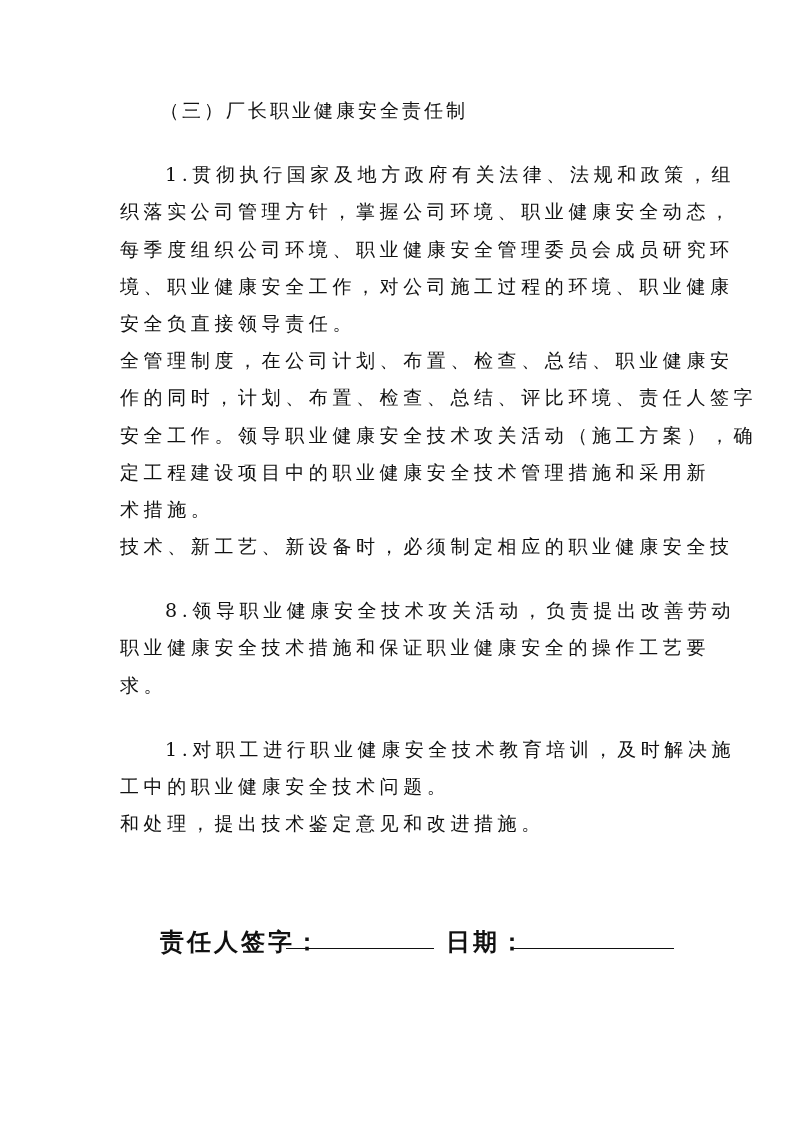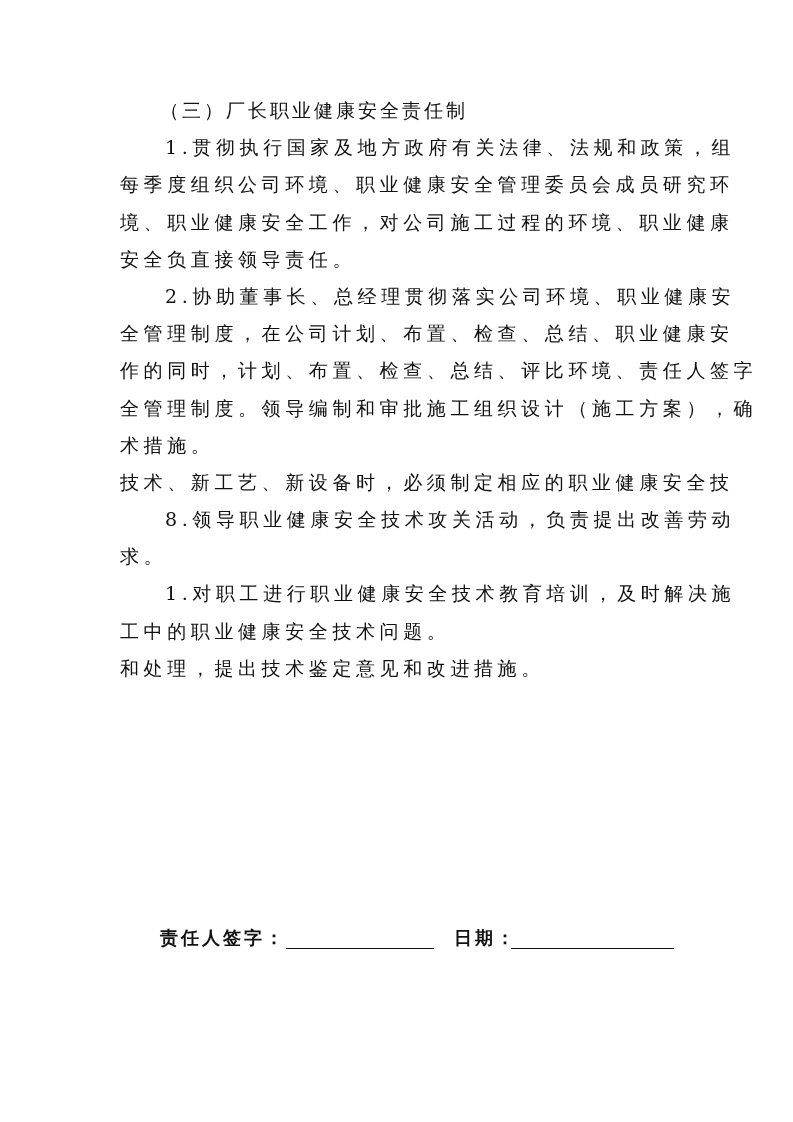--- a/index.html
+++ b/index.html
@@ -4,50 +4,52 @@
 <style>
   html, body { margin: 0; padding: 0; background: #ffffff; }
   body { width: 793px; height: 1122px; position: relative; overflow: hidden; }
   .page {
     position: absolute; left: 120px; top: 92px; width: 556px;
     font-family: "DejaVu Serif", "Liberation Serif", serif;
     font-size: 19px; color: #111111;
     line-height: 37.2px;
   }
   .line { white-space: nowrap; letter-spacing: 4.6px; height: 37.2px; }
-  .indent { padding-left: 45px; }
+  .indent { padding-left: 45px; margin-top: 27px; }
   .title { padding-left: 40px; letter-spacing: 3px; }
   .sign-row {
     position: absolute; left: 160px; top: 922px; width: 520px; height: 40px;
     font-family: "DejaVu Sans", "Liberation Sans", sans-serif;
-    font-weight: bold; font-size: 18px; color: #111111; text-align: center;
+    font-weight: bold; font-size: 24px; color: #111111; text-align: center;
   }
   .sign-label { position: absolute; top: 4px; letter-spacing: 3px; white-space: nowrap; }
   .blank { position: absolute; top: 26px; border-bottom: 1.2px solid #111; height: 0; }
 </style>
 </head>
 <body>
 
 <div class="page">
   <div class="line title">（三）厂长职业健康安全责任制</div>
   <div class="line indent">1.贯彻执行国家及地方政府有关法律、法规和政策，组</div>
+  <div class="line">织落实公司管理方针，掌握公司环境、职业健康安全动态，</div>
   <div class="line">每季度组织公司环境、职业健康安全管理委员会成员研究环</div>
   <div class="line">境、职业健康安全工作，对公司施工过程的环境、职业健康</div>
   <div class="line">安全负直接领导责任。</div>
-  <div class="line indent">2.协助董事长、总经理贯彻落实公司环境、职业健康安</div>
   <div class="line">全管理制度，在公司计划、布置、检查、总结、职业健康安</div>
   <div class="line">作的同时，计划、布置、检查、总结、评比环境、责任人签字</div>
-  <div class="line">全管理制度。领导编制和审批施工组织设计（施工方案），确</div>
+  <div class="line">安全工作。领导职业健康安全技术攻关活动（施工方案），确</div>
+  <div class="line">定工程建设项目中的职业健康安全技术管理措施和采用新</div>
   <div class="line">术措施。</div>
   <div class="line">技术、新工艺、新设备时，必须制定相应的职业健康安全技</div>
   <div class="line indent">8.领导职业健康安全技术攻关活动，负责提出改善劳动</div>
+  <div class="line">职业健康安全技术措施和保证职业健康安全的操作工艺要</div>
   <div class="line">求。</div>
   <div class="line indent">1.对职工进行职业健康安全技术教育培训，及时解决施</div>
   <div class="line">工中的职业健康安全技术问题。</div>
   <div class="line">和处理，提出技术鉴定意见和改进措施。</div>
 </div>
 
 <div class="sign-row">
   <span class="sign-label" style="left:0;">责任人签字：</span>
   <span class="blank" style="left:126px; width:148px;"></span>
-  <span class="sign-label" style="left:294px;">日期：</span>
+  <span class="sign-label" style="left:286px;">日期：</span>
   <span class="blank" style="left:351px; width:163px;"></span>
 </div>
 
 </body></html>

